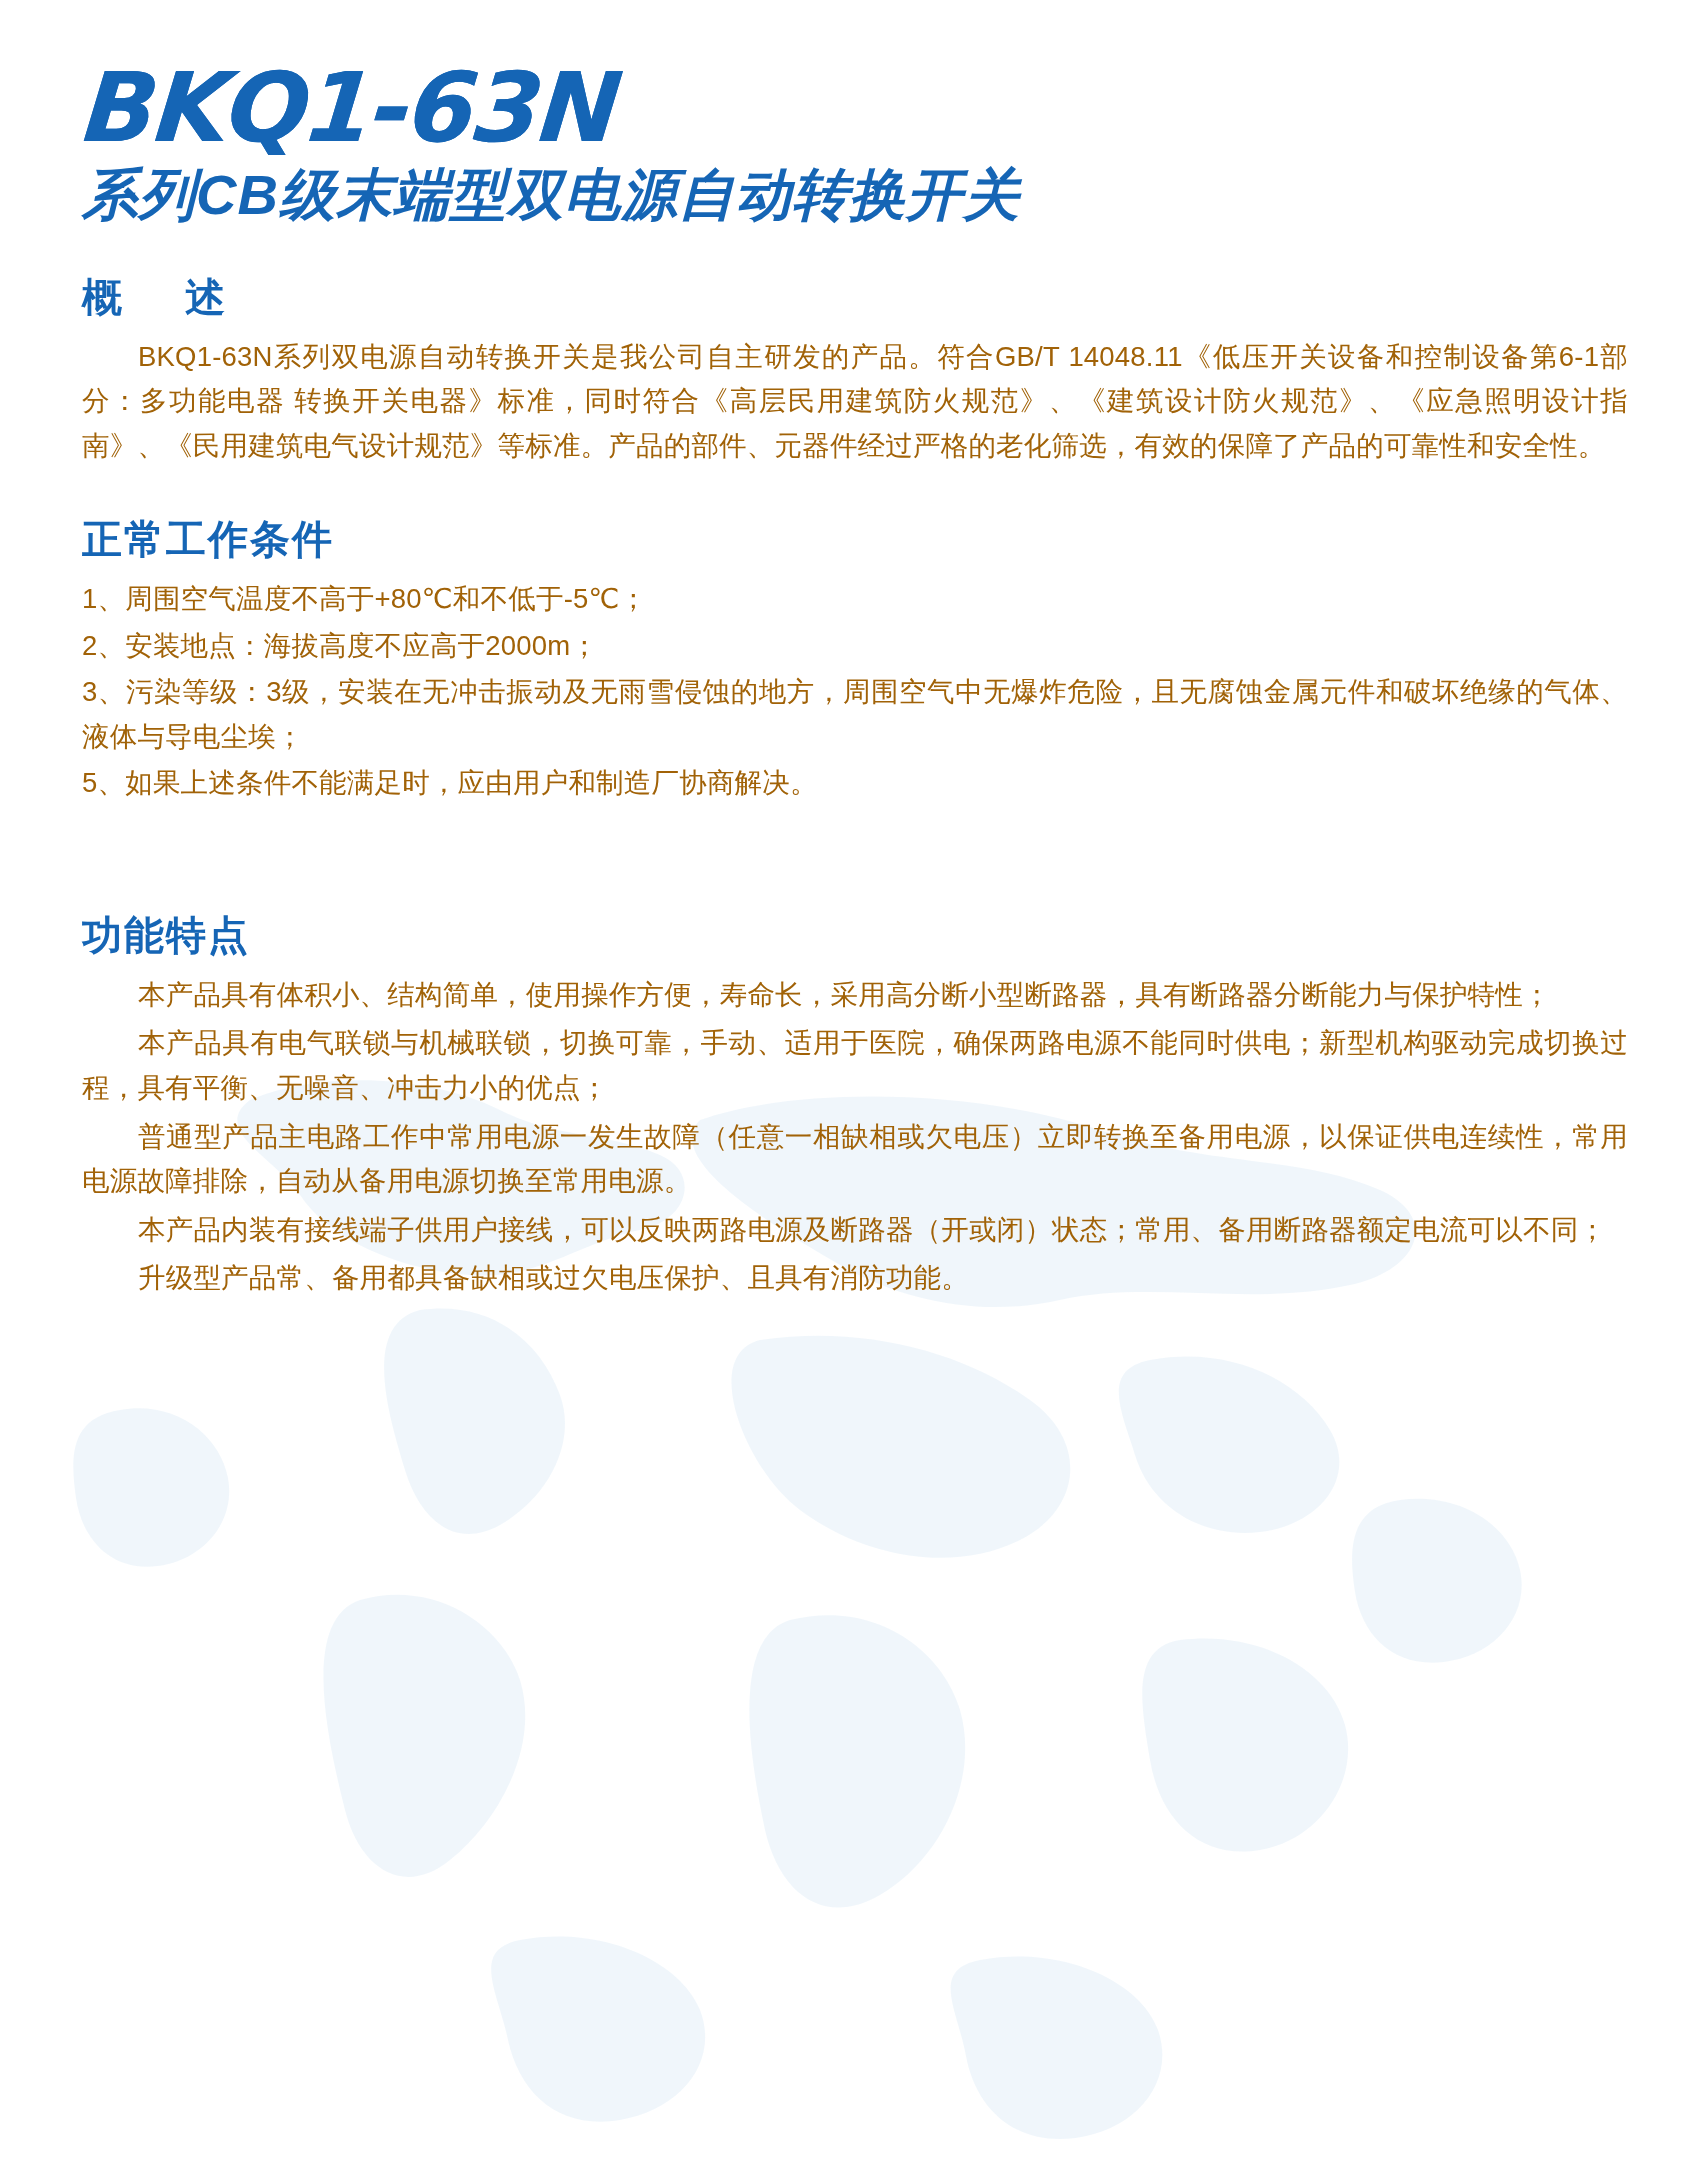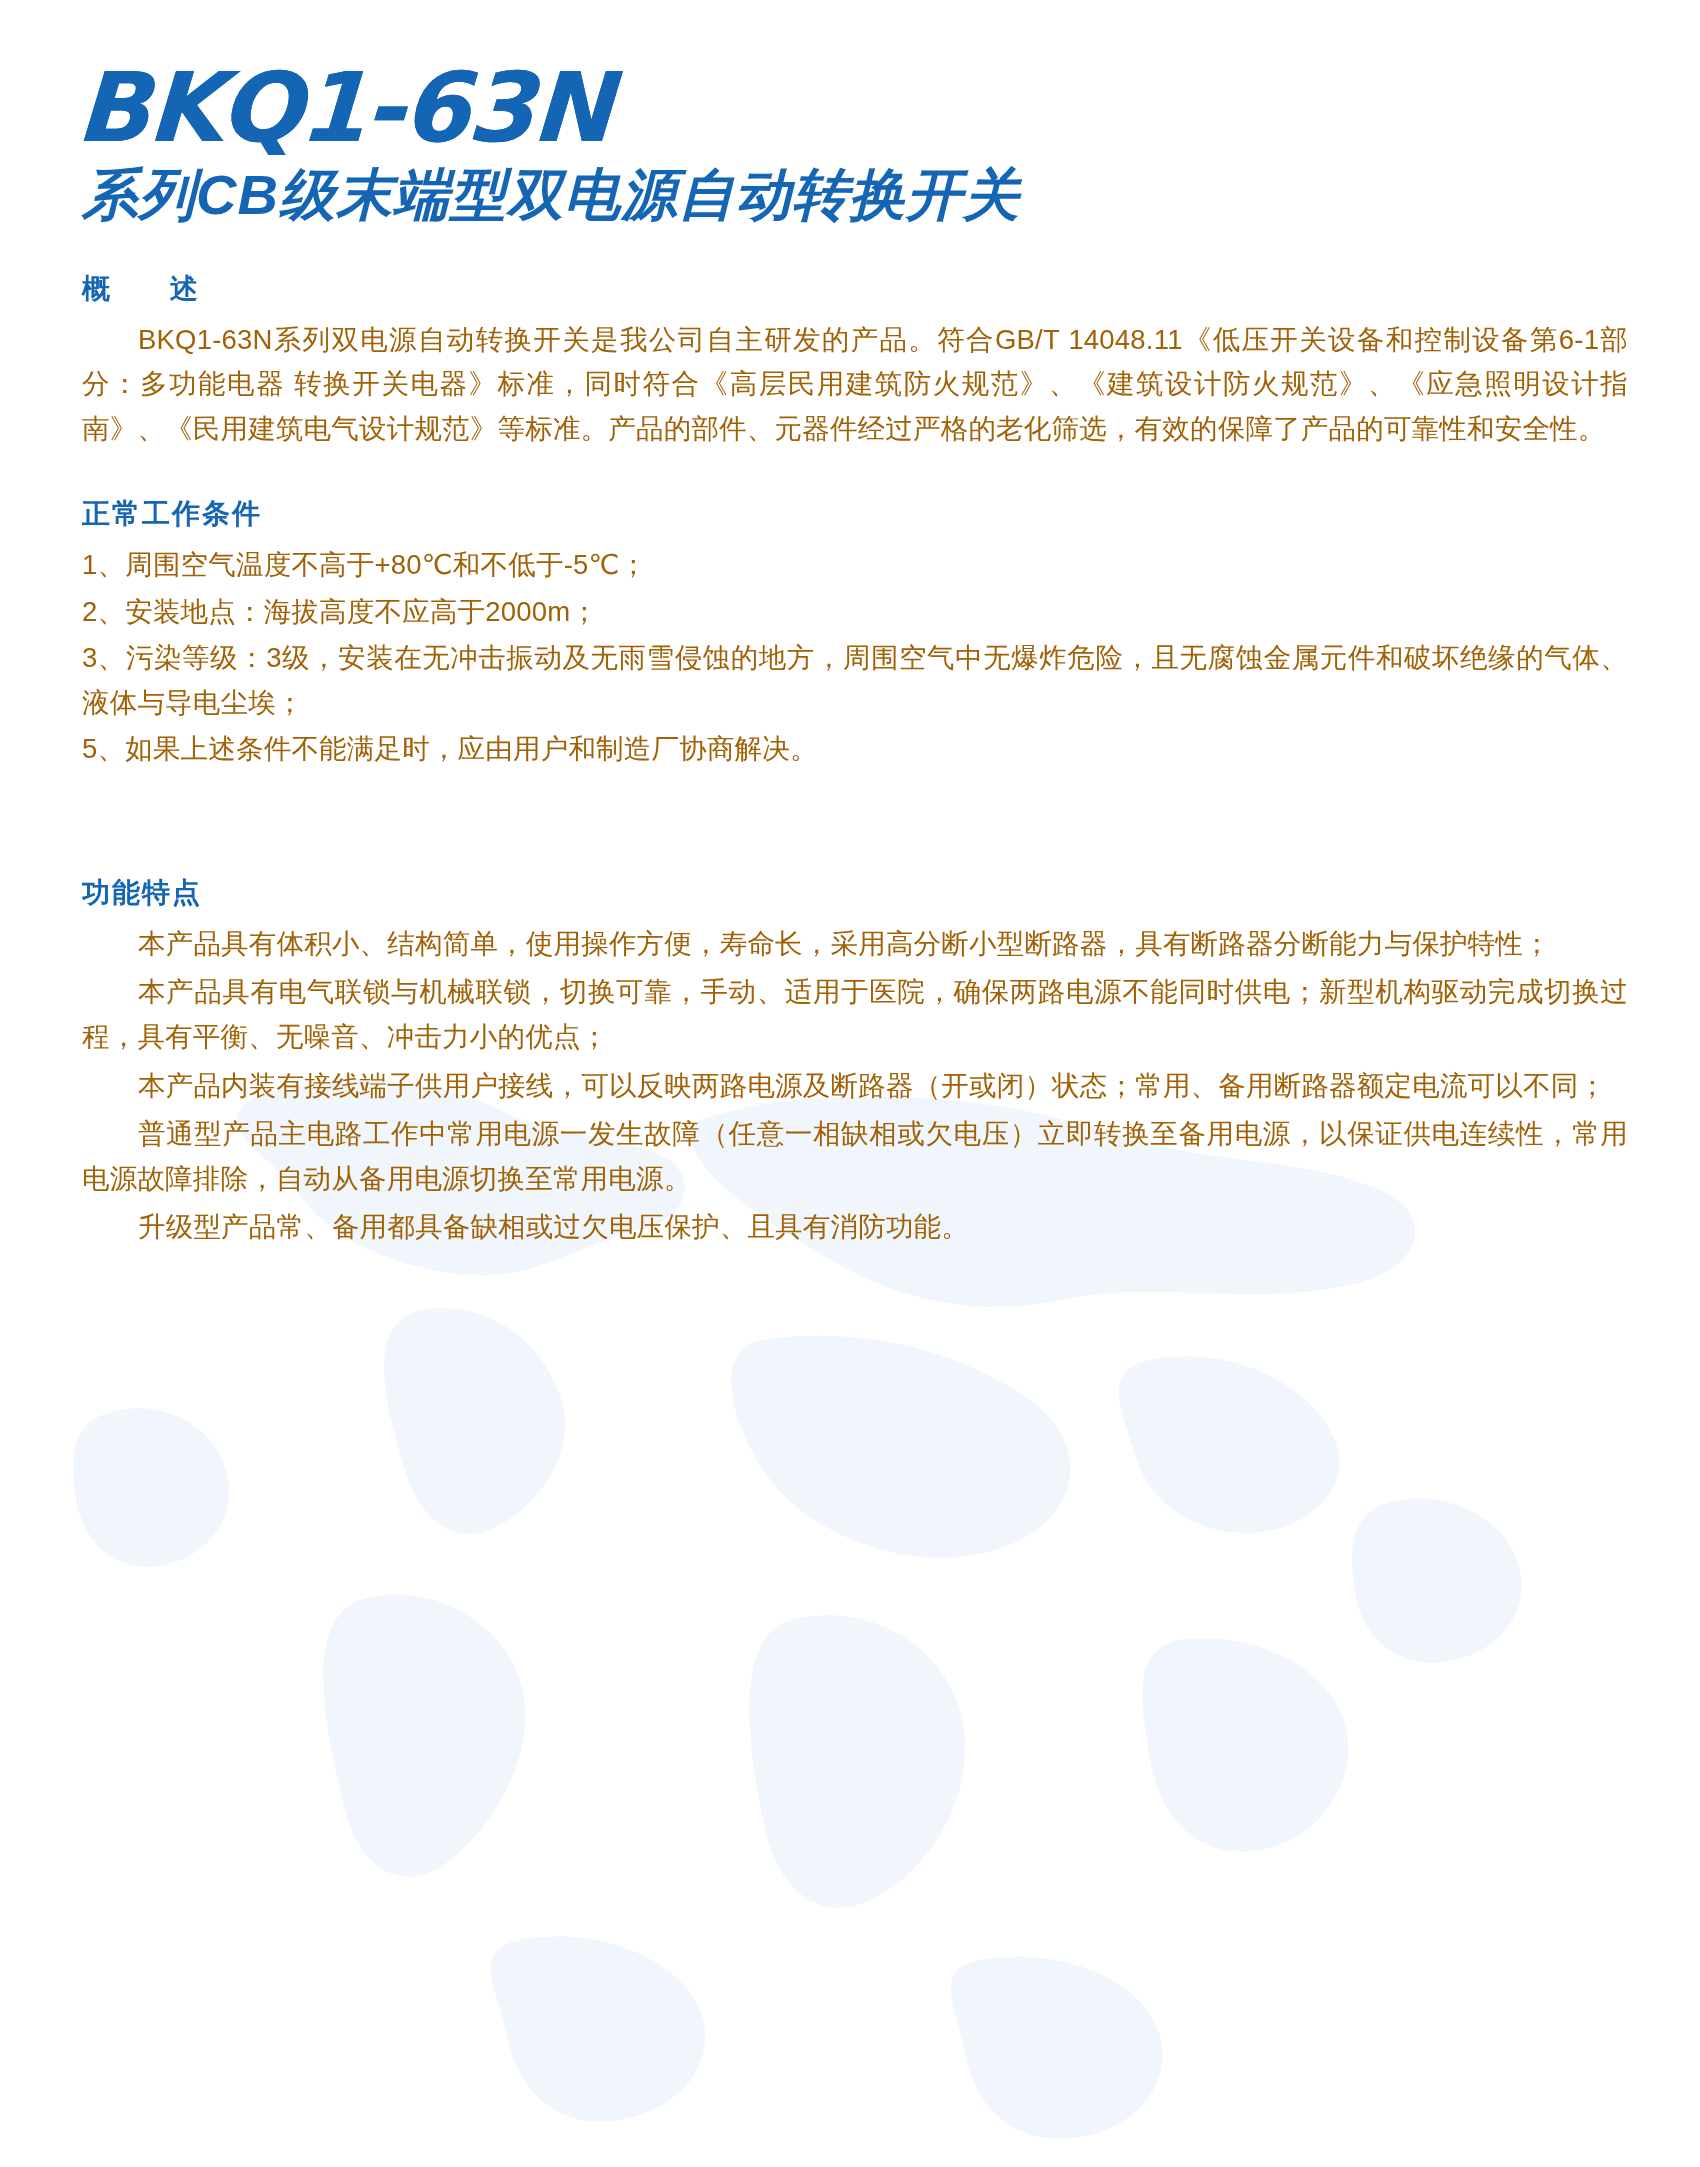--- a/index.html
+++ b/index.html
@@ -52,21 +52,21 @@
     font-size: 56px;
     font-weight: bold;
     color: #1565b5;
     letter-spacing: 1px;
     margin: 0 0 0 10px;
     line-height: 1.1;
     font-style: italic;
   }
   h2.section-head {
     color: #1565b5;
-    font-size: 28px;
+    font-size: 40px;
     font-weight: bold;
     margin: 44px 0 10px 10px;
     letter-spacing: 2px;
   }
   h2.section-head.spaced {
     letter-spacing: 26px;
   }
   p.body-text {
     font-size: 27.5px;
     line-height: 1.62;
@@ -122,18 +122,18 @@
     <p class="body-text">3、污染等级：3级，安装在无冲击振动及无雨雪侵蚀的地方，周围空气中无爆炸危险，且无腐蚀金属元件和破坏绝缘的气体、液体与导电尘埃；</p>
     <p class="body-text">5、如果上述条件不能满足时，应由用户和制造厂协商解决。</p>
   </div>
 
   <div class="gap-large"></div>
 
   <h2 class="section-head">功能特点</h2>
   <div class="feature-block">
     <p class="body-text indent">本产品具有体积小、结构简单，使用操作方便，寿命长，采用高分断小型断路器，具有断路器分断能力与保护特性；</p>
     <p class="body-text indent">本产品具有电气联锁与机械联锁，切换可靠，手动、适用于医院，确保两路电源不能同时供电；新型机构驱动完成切换过程，具有平衡、无噪音、冲击力小的优点；</p>
+    <p class="body-text indent">普通型产品主电路工作中常用电源一发生故障（任意一相缺相或欠电压）立即转换至备用电源，以保证供电连续性，常用电源故障排除，自动从备用电源切换至常用电源。</p>
     <p class="body-text indent">本产品内装有接线端子供用户接线，可以反映两路电源及断路器（开或闭）状态；常用、备用断路器额定电流可以不同；</p>
-    <p class="body-text indent">普通型产品主电路工作中常用电源一发生故障（任意一相缺相或欠电压）立即转换至备用电源，以保证供电连续性，常用电源故障排除，自动从备用电源切换至常用电源。</p>
     <p class="body-text indent">升级型产品常、备用都具备缺相或过欠电压保护、且具有消防功能。</p>
   </div>
 
 </div>
 
 </body></html>

